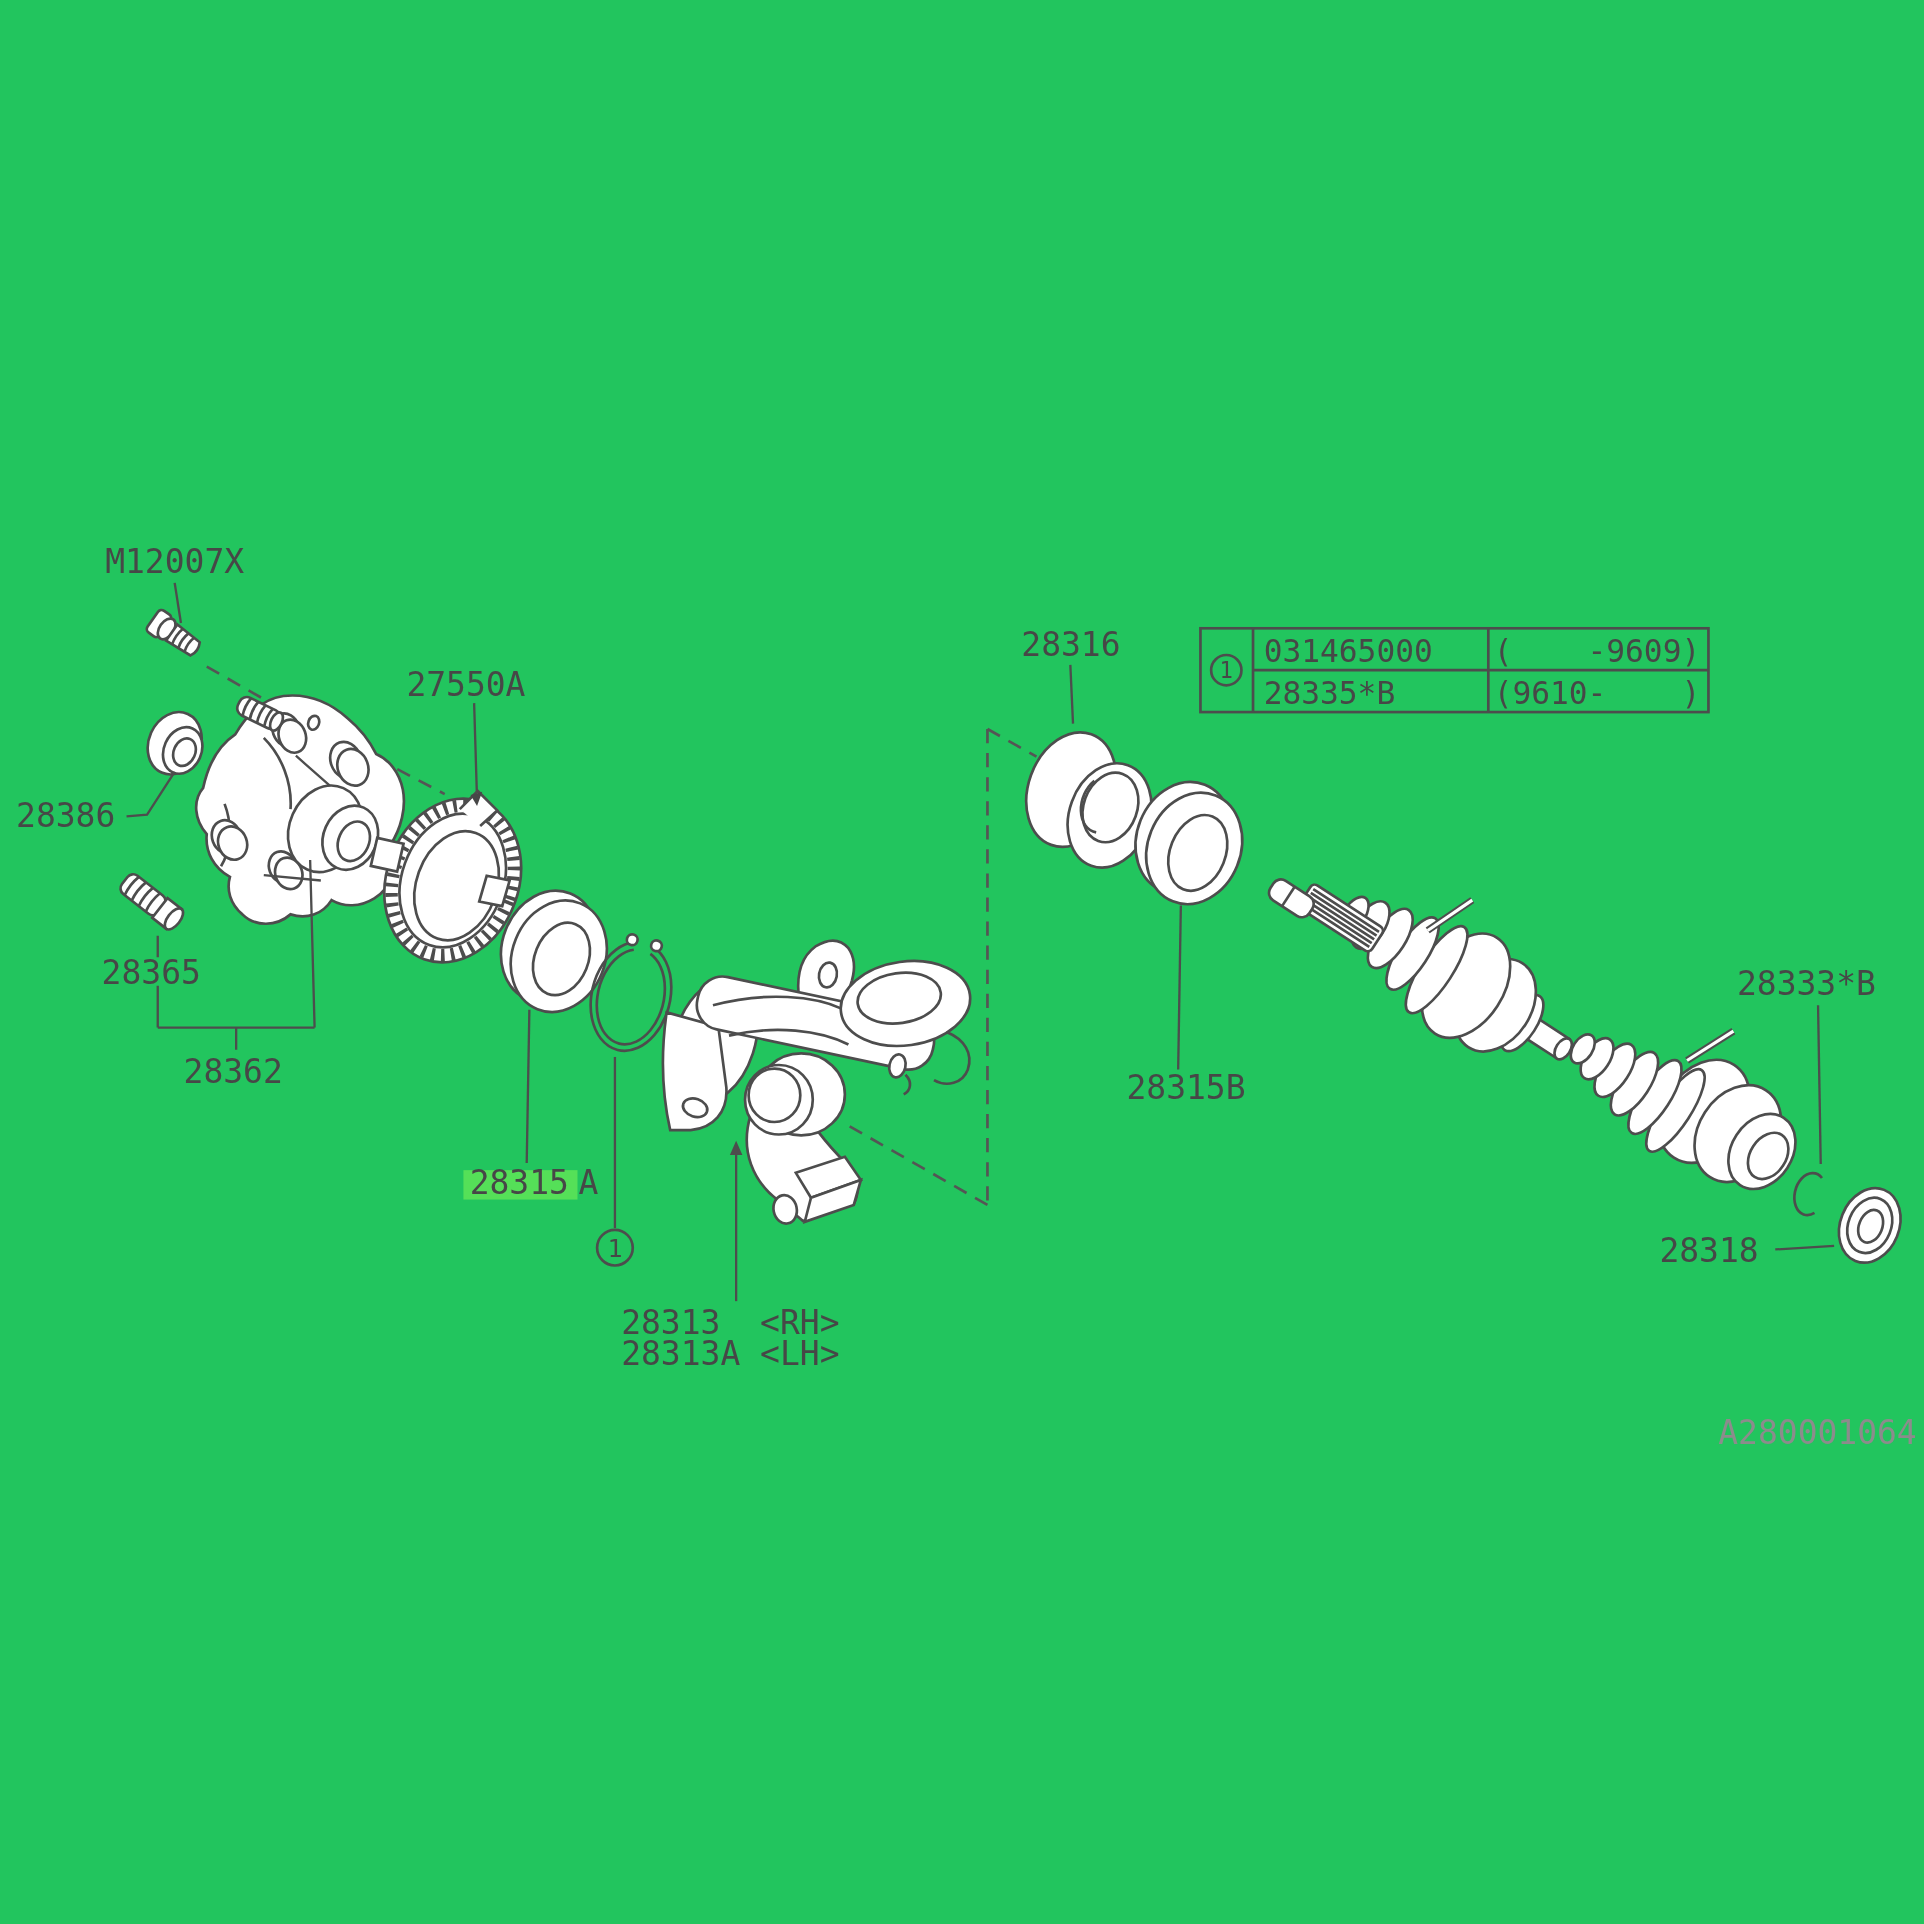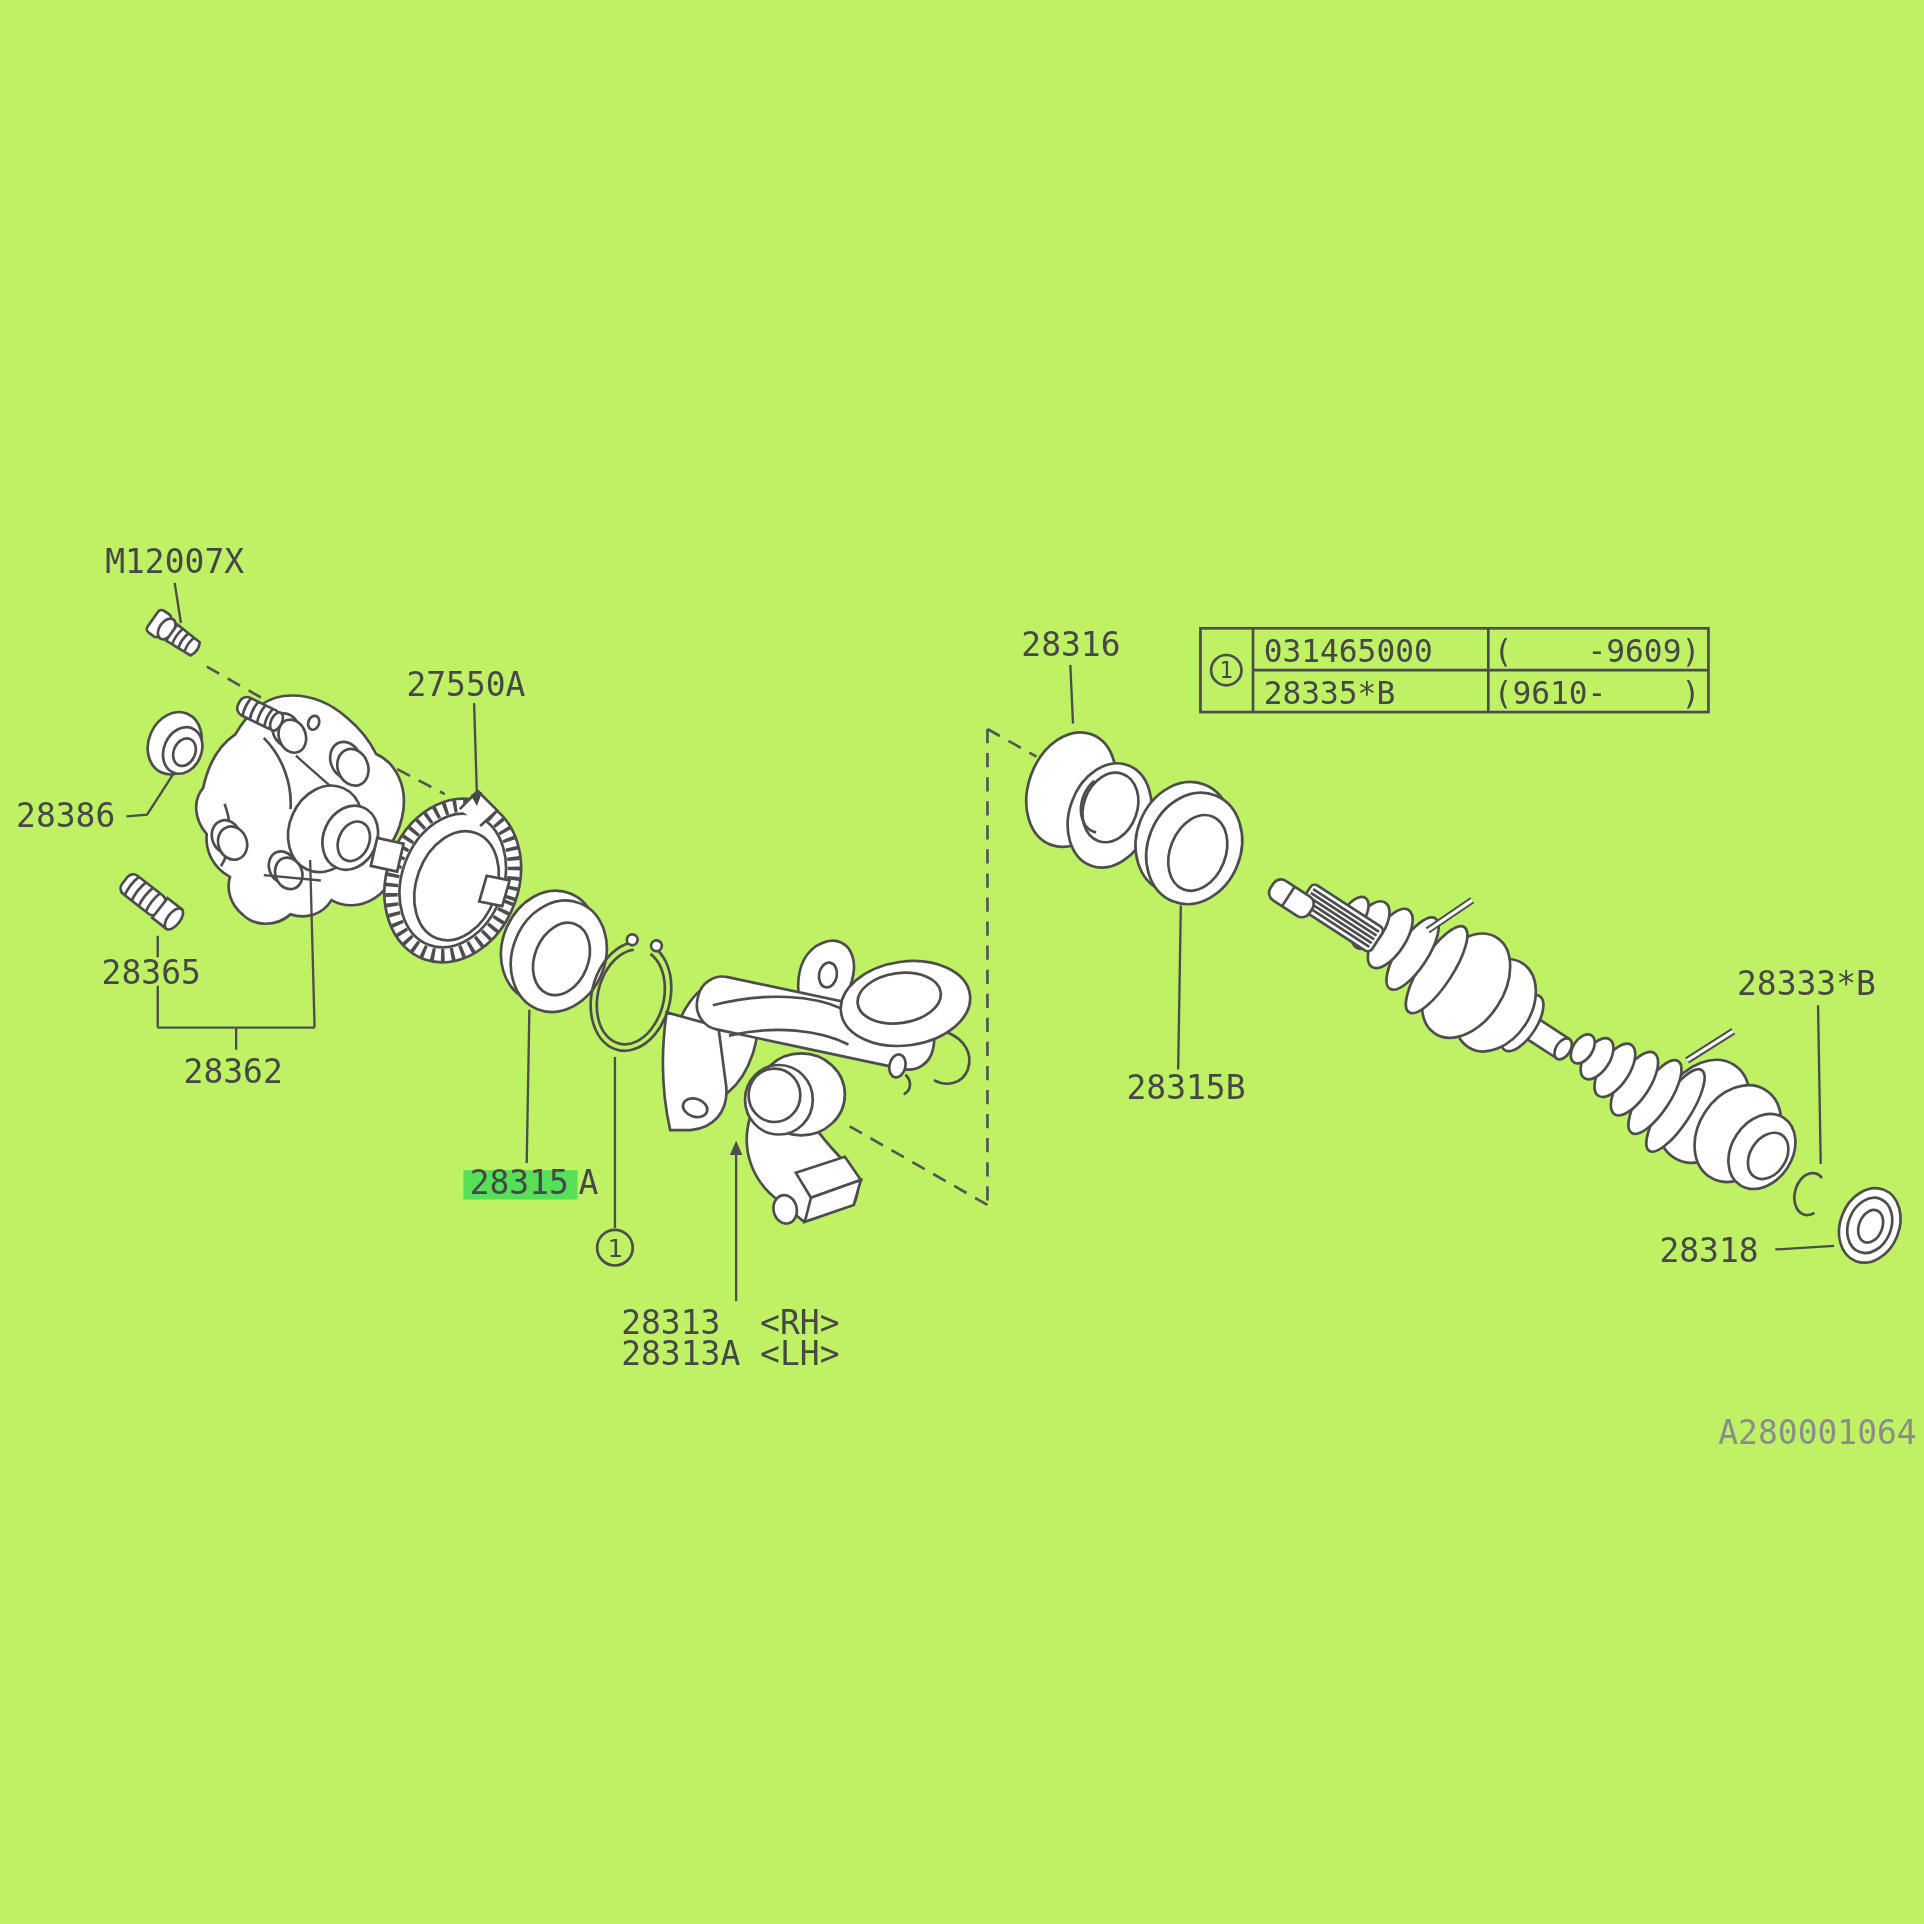--- a/index.html
+++ b/index.html
@@ -1,16 +1,16 @@
 <!DOCTYPE html>
 <html style="font-size:14.3px"><head>
 <meta charset="utf-8">
 <style>
   html,body{margin:0;padding:0;background:#ffffff;}
-  .stage{position:relative;width:1925px;height:1925px;background:#bef264;overflow:hidden;}
+  .stage{position:relative;width:1925px;height:1925px;background:#22c55e;overflow:hidden;}
   svg{display:block;}
   svg text{
     font-family:"DejaVu Sans Mono","Liberation Mono",monospace;
     fill:#474747;
     white-space:pre;
     user-select:none;
   }
   .lbl{font-size:37px;letter-spacing:0px;}
   .tbl{font-size:35px;}
   .docnum{font-size:37px;fill:#8c8c8c;}

